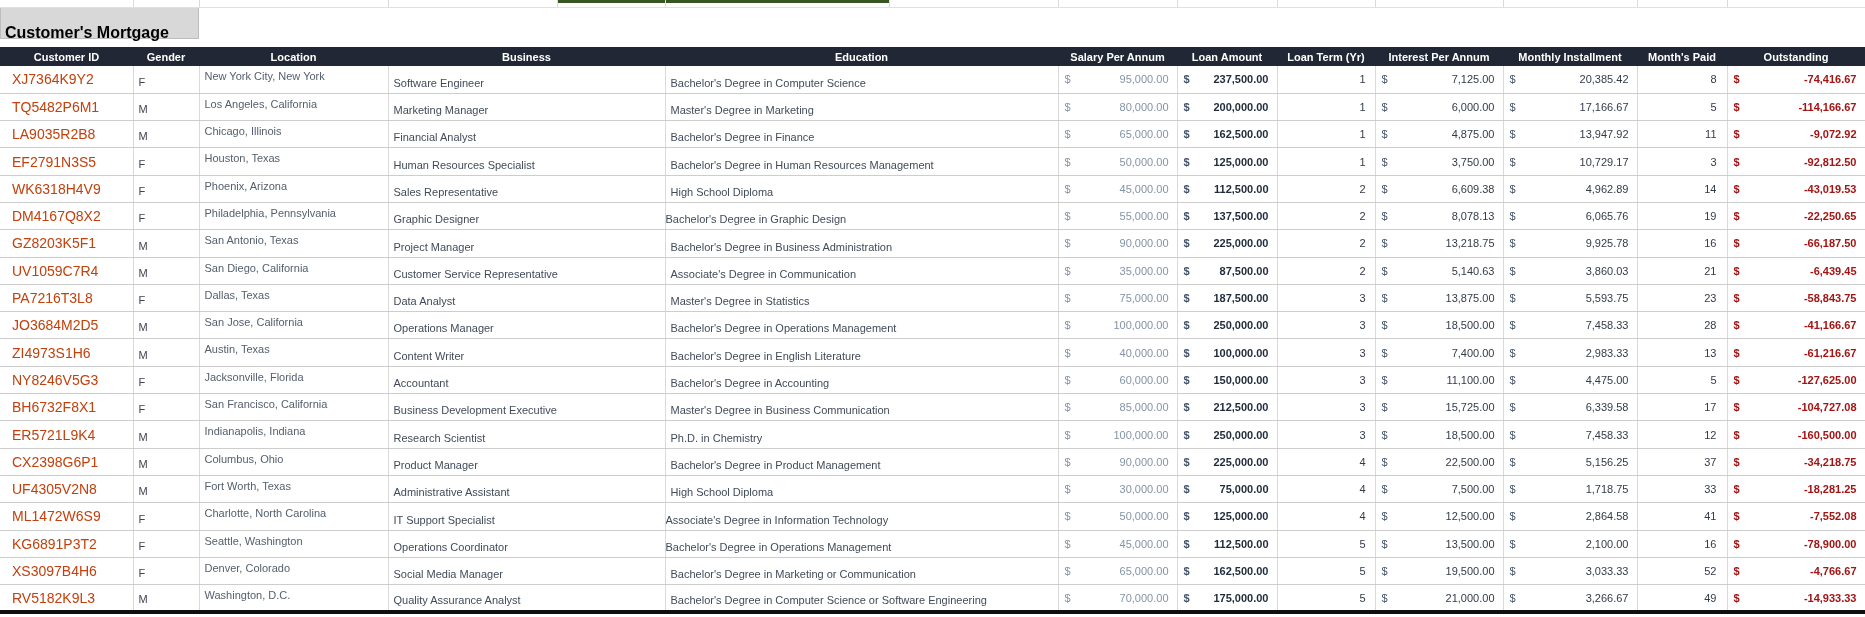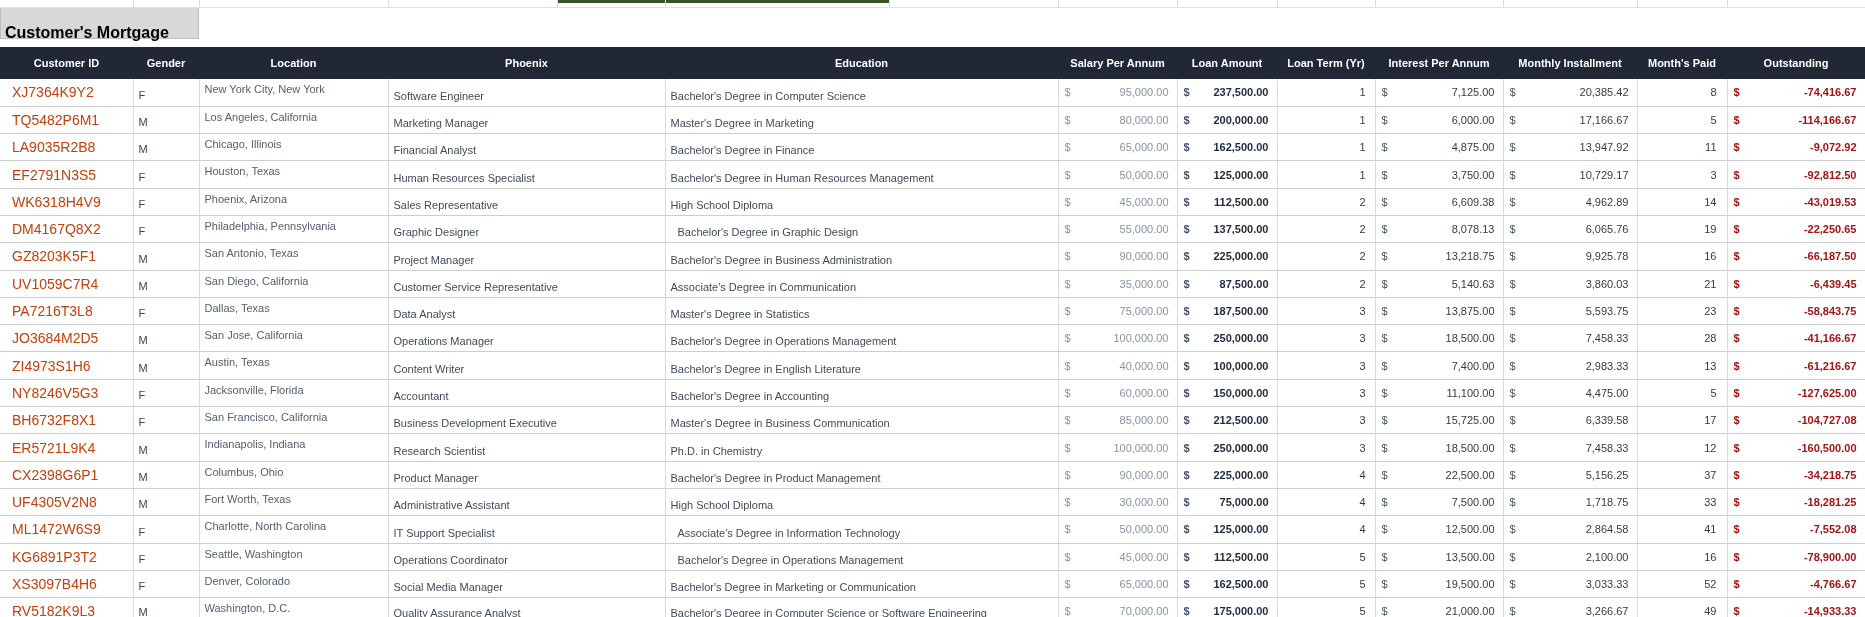--- a/index.html
+++ b/index.html
@@ -16,33 +16,33 @@
   .title-row { position:relative; height:31px; background:#fff; }
   .title-cell { position:absolute; left:0; top:0; width:199px; height:31px;
     background:var(--title-bg,#D8D8D8); border:1px solid #BDBDBD; border-top:none;
     display:flex; align-items:center; padding-left:4px; }
   .title-cell span { font-size:16px; font-weight:700; color:#000; letter-spacing:0;margin-top:20px; }
 
   .gap-row { height:8px; background:#fff; }
 
   table { border-collapse:collapse; table-layout:fixed; width:1865px;
     border-bottom:4px solid #101010; }
-  thead tr { height:32px; }
+  thead tr { height:19px; }
   th { background:var(--header-bg,#212735); color:#FFFFFF; font-size:11px; font-weight:700;
     text-align:center; padding:0 2px; overflow:hidden; white-space:nowrap; }
   tbody tr { height:27.3px; background:#fff; }
   td { font-size:11px; color:#3E4551; border-right:1px solid #D9D9D9; border-bottom:1px solid #CDCDCD;
     padding:0 5px; overflow:hidden; white-space:nowrap; vertical-align:middle; }
 
   .c-id { font-size:14px; color:#c2410c; text-align:left; padding:0 12px; }
   .c-gender { vertical-align:bottom; padding-bottom:5px; }
   .c-location { text-align:left; vertical-align:top; padding-top:4px; color:#55606E; }
   .c-position { vertical-align:bottom; padding-bottom:4px; color:#414B59; }
   .c-education { vertical-align:bottom; padding-bottom:4px; color:#414B59;margin-left:28px; }
-  .c-education.indent { padding-left:12px; }
+  .c-education.indent { padding-left:0; }
 
   .mwrap { display:flex; justify-content:space-between; align-items:center; }
   .money { padding:0 8px 0 6px; }
   .cur { font-weight:inherit; }
 
   .c-salary, .c-salary .cur, .c-salary .val { color:var(--salary-text,#8593A6); }
   .c-loan .val { font-weight:700; color:var(--loan-text,#1F2A3A); }
   .c-loan .cur { font-weight:700; color:var(--currency-blue,#44546A); }
   .c-term { text-align:right; padding-right:9px; color:#333B49; }
   .c-interest .val, .c-monthly .val { color:#333B49; }
@@ -93,21 +93,21 @@
       <col style="width:128px">
         <col style="width:134px">
         <col style="width:90px">
         <col style="width:138px">
     </colgroup>
     <thead>
       <tr>
           <th>Customer ID</th>
           <th>Gender</th>
           <th>Location</th>
-          <th>Phoenix</th>
+          <th>Business</th>
           <th>Education</th>
           <th>Salary Per Annum</th>
           <th>Loan Amount</th>
           <th>Loan Term (Yr)</th>
           <th>Interest Per Annum</th>
           <th>Monthly Installment</th>
           <th>Month's Paid</th>
           <th>Outstanding</th>
         </tr>
     </thead>

